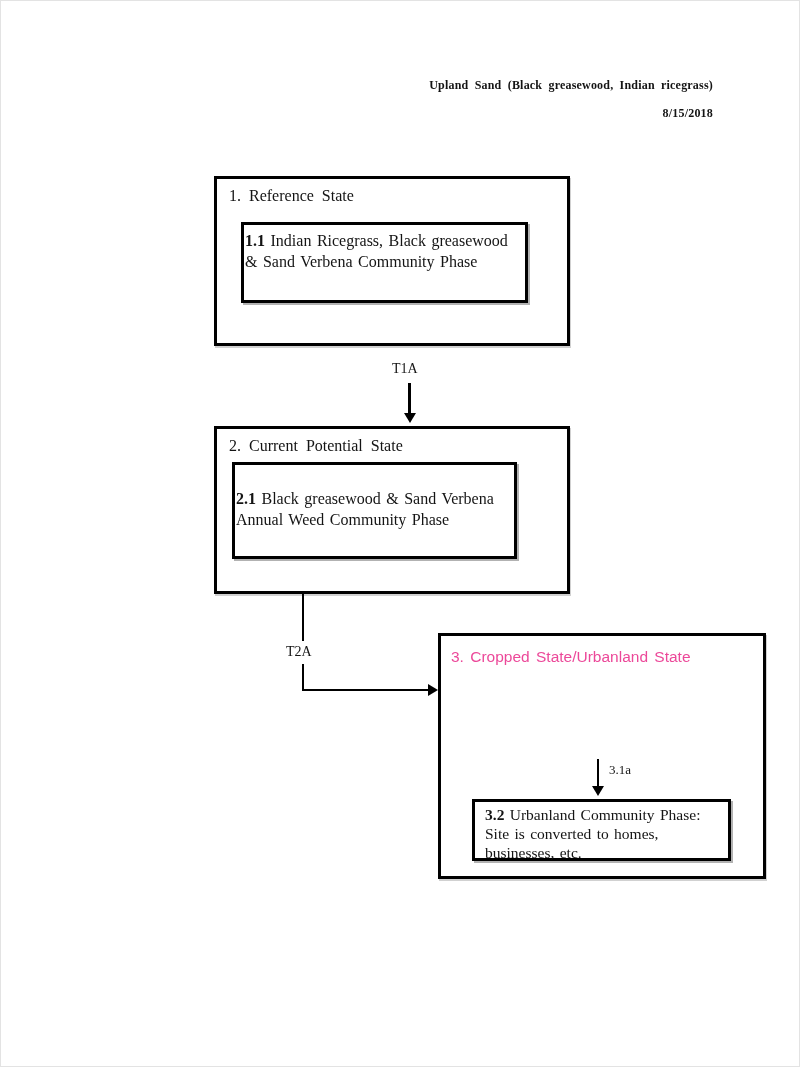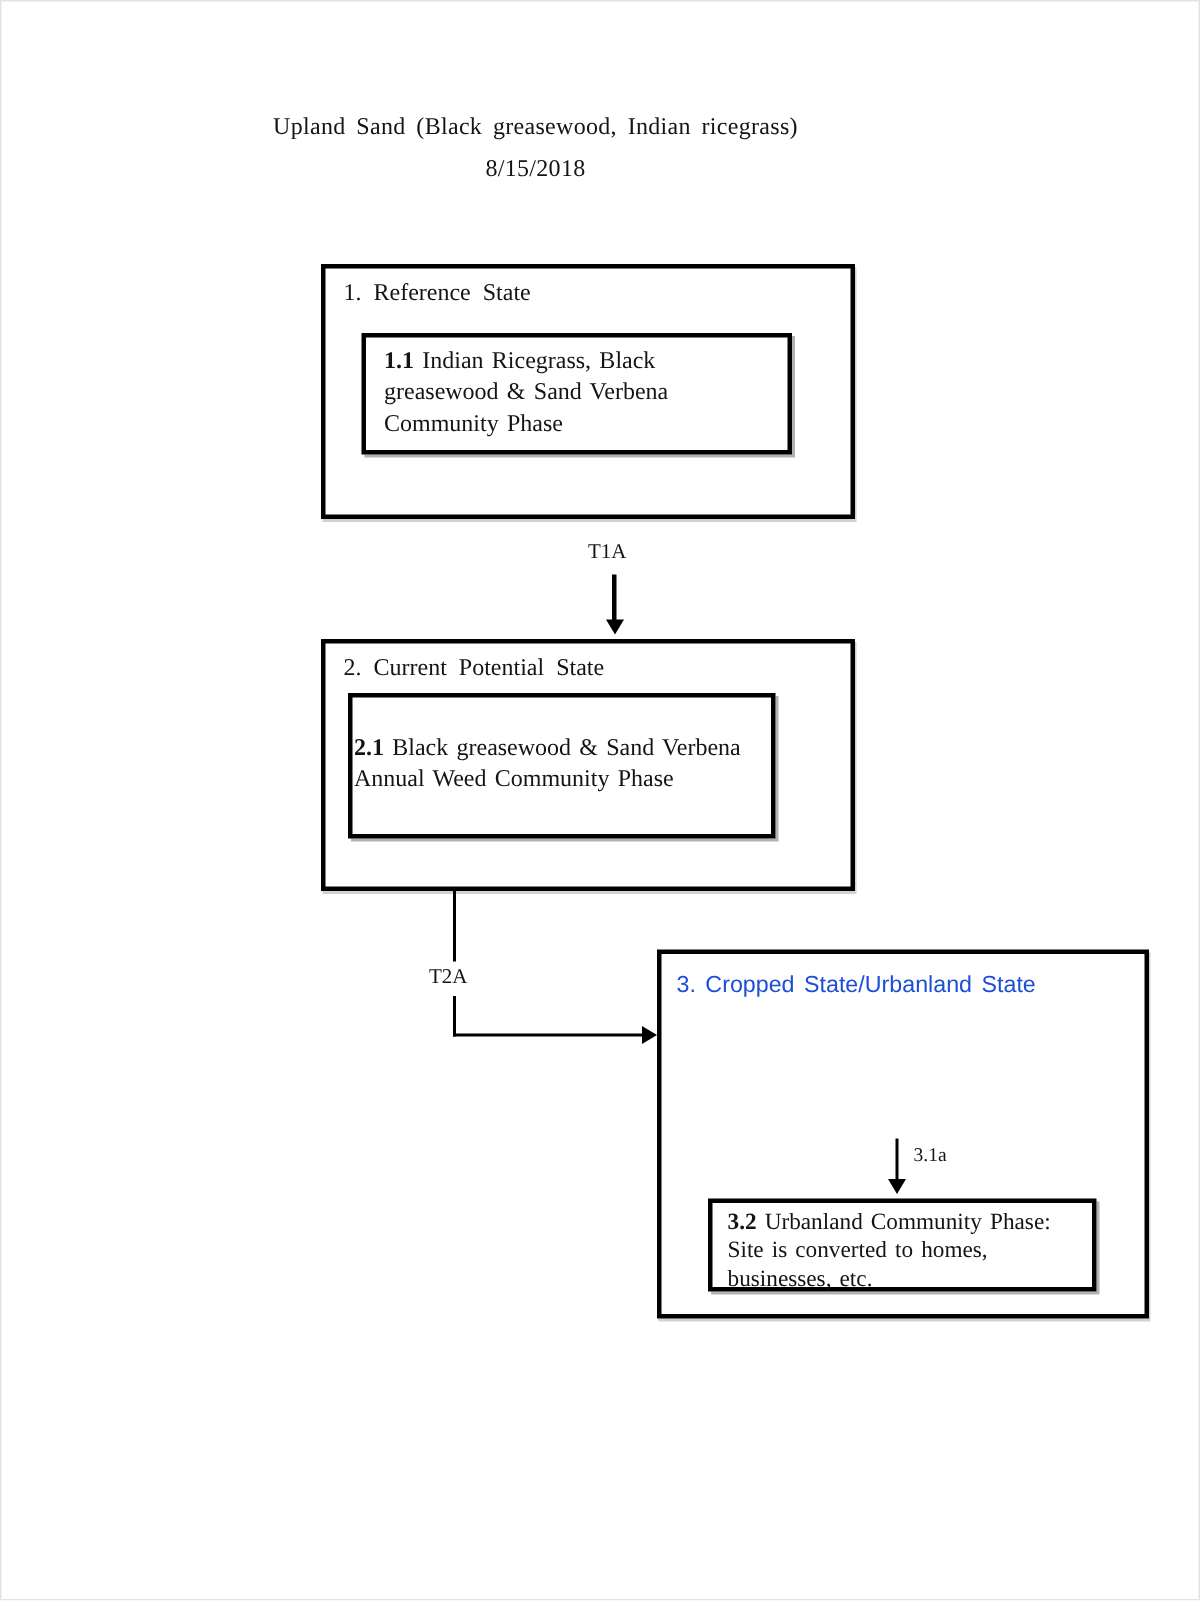--- a/index.html
+++ b/index.html
@@ -13,23 +13,23 @@
     font-family: "Liberation Serif", "DejaVu Serif", serif;
     color: #141414;
     overflow: hidden;
   }
 
   
   .title-block {
     position: absolute;
     left: 0; top: 70px;
     width: 712px;
-    text-align: center;
-    font-weight: normal;
-    font-size: 16px;
+    text-align: right;
+    font-weight: bold;
+    font-size: 12px;
     line-height: 28px;
     word-spacing: 3px;
     letter-spacing: 0.2px;
   }
 
   
   .state-box {
     position: absolute;
     border: 3px solid #000;
     background: #fff;
@@ -40,37 +40,37 @@
     position: absolute;
     left: 12px; top: 8px;
     font-size: 16px;
     word-spacing: 4px;
     white-space: nowrap;
   }
   .state-header.sans {
     font-family: "Liberation Sans", "DejaVu Sans", sans-serif;
     font-size: 15.5px;
     word-spacing: 2px;
-    color: #1d4ed8;
+    color: #ec4899;
   }
 
   
   .phase-box {
     position: absolute;
     border: 3px solid #000;
     background: #fff;
     box-sizing: border-box;
     box-shadow: 2px 2px 0 rgba(0,0,0,0.30);
     font-size: 16px;
     line-height: 21px;
     word-spacing: 1.5px;
   }
   .phase-num { font-weight: bold; }
 
-  #phase-1-1 { left: 24px; top: 43px; width: 287px; height: 81px; padding: 5px 8px 0 12px; }
+  #phase-1-1 { left: 24px; top: 43px; width: 287px; height: 81px; padding: 5px 8px 0 1px; }
   #phase-2-1 { left: 15px; top: 33px; width: 285px; height: 97px; padding: 23px 8px 0 1px; }
   #phase-3-1 { left: 31px; top: 48px; width: 259px; height: 72px; padding: 15px 8px 0 10px; }
   #phase-3-2 { left: 31px; top: 163px; width: 259px; height: 62px; padding: 3px 6px 10px 10px;
                font-size: 15.5px; line-height: 19px; }
 
   
   .vline, .hline { position: absolute; background: #000; }
   .arrowhead-down {
     position: absolute; width: 0; height: 0;
     border-left: 6px solid transparent;

